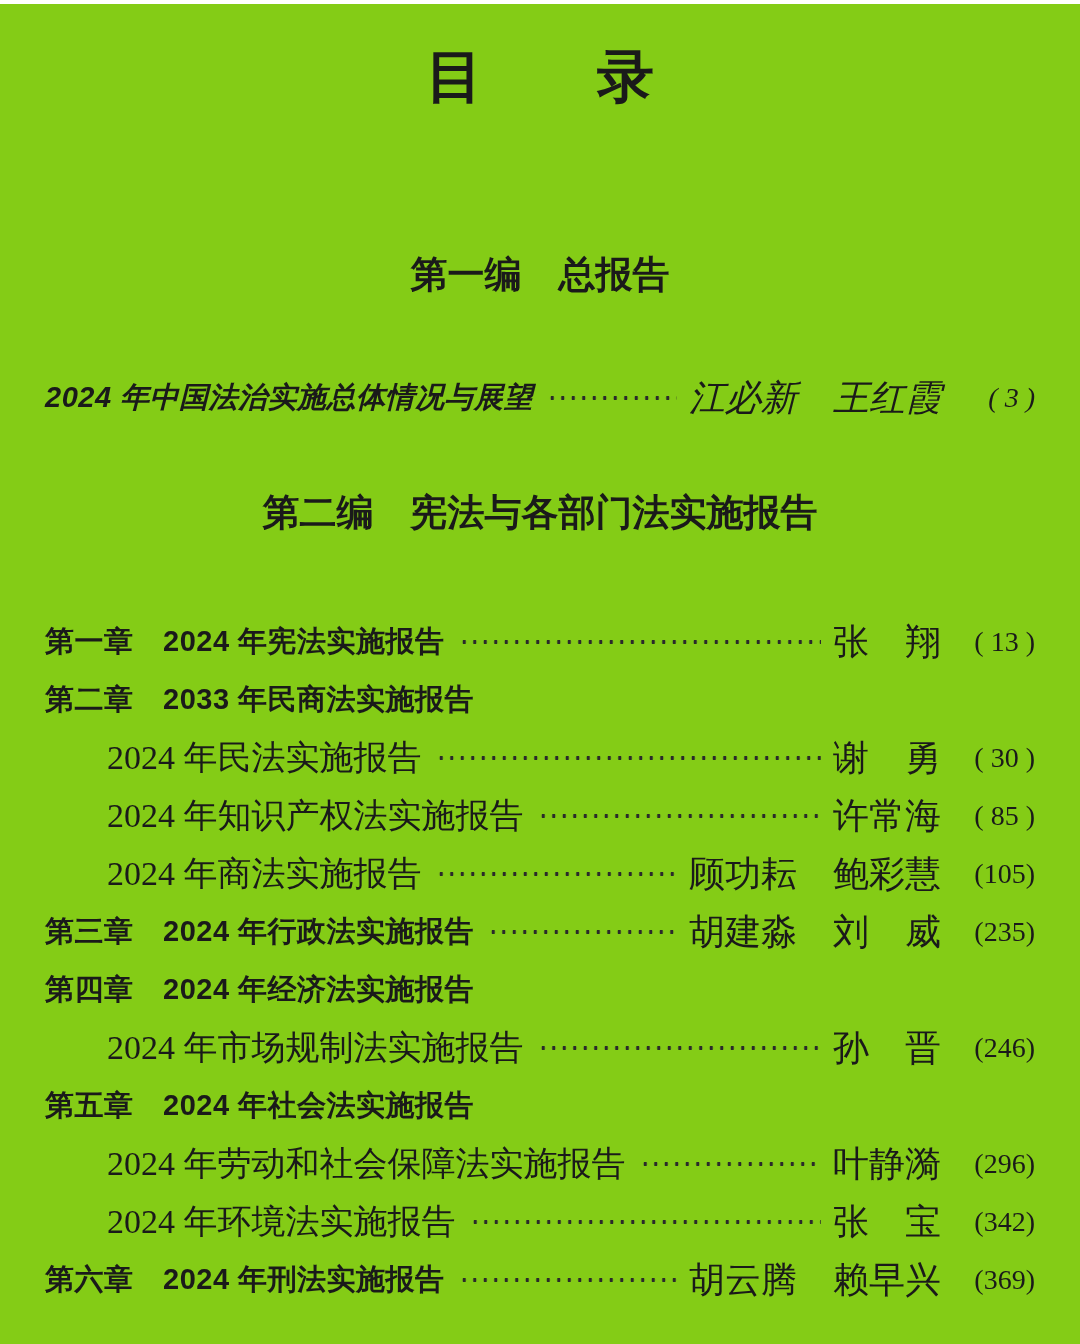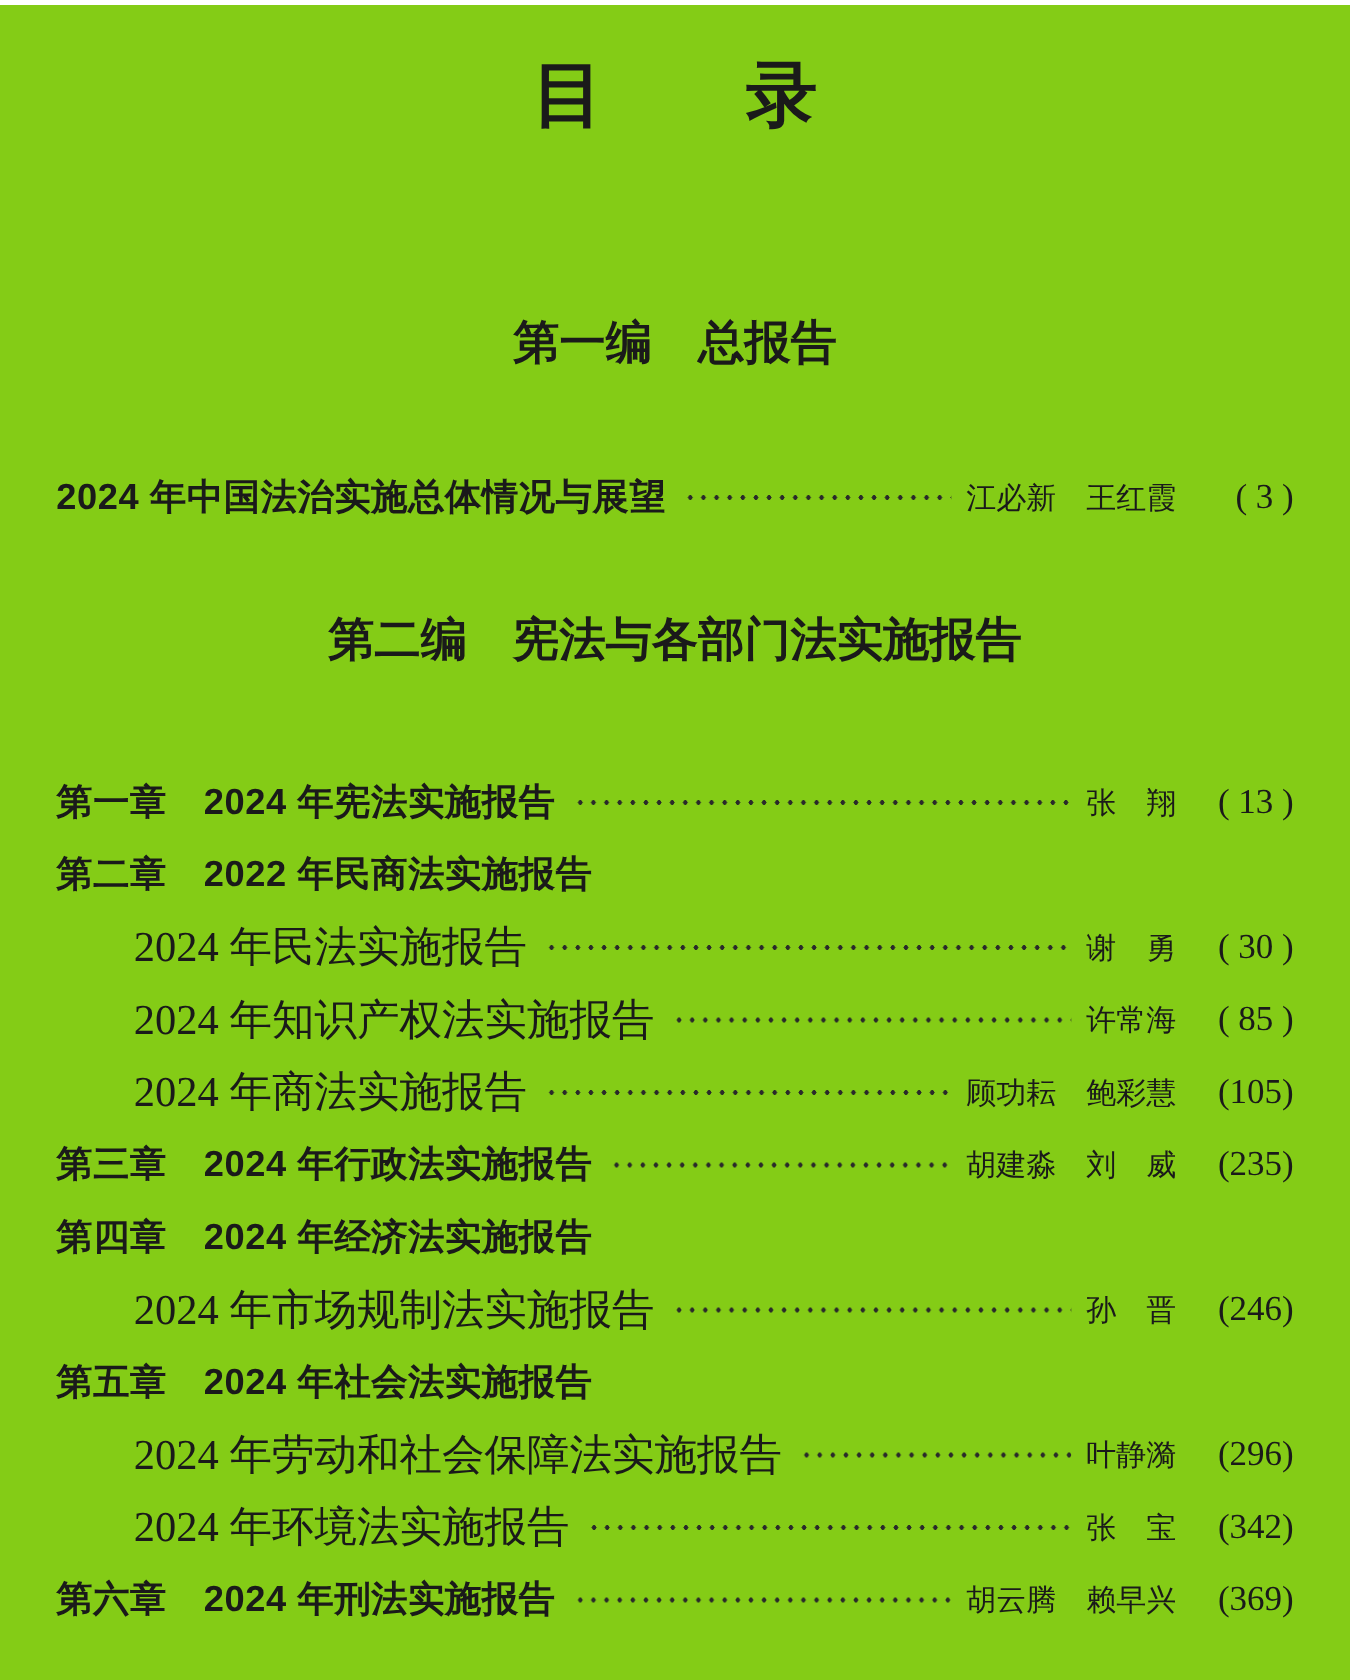--- a/index.html
+++ b/index.html
@@ -27,21 +27,21 @@
   }
   .section-heading {
     text-align: center;
     font-size: 37px;
     line-height: 1.3;
     font-weight: 700;
     font-family: "Liberation Serif", serif;
   }
   .heading-part1 { margin-top: 137px; }
   .heading-part2 { margin-top: 62px; }
-  .lead-entry { margin-top: 70px; }
+  .lead-entry { margin-top: 70px; font-style: italic; }
   .toc-list { margin-top: 76px; }
   .toc-row {
     display: flex;
     align-items: center;
     height: 58px;
     white-space: nowrap;
   }
   .t-bold {
     font-family: "Liberation Sans", sans-serif;
     font-weight: 700;
@@ -60,21 +60,21 @@
     height: 28px;
     margin: 0 12px 0 14px;
     background-image: radial-gradient(circle at center, #2a2a2a 1.8px, rgba(0,0,0,0) 2px);
     background-size: 10.5px 28px;
     background-repeat: repeat-x;
     background-position: left center;
   }
   .authors {
     font-family: "Liberation Serif", serif;
     font-weight: 400;
-    font-size: 24px;
+    font-size: 36px;
     margin-right: 10px;
   }
   .pageno {
     font-family: "Liberation Serif", serif;
     font-weight: 400;
     font-size: 28px;
     min-width: 84px;
     text-align: right;
   }
 </style>
@@ -99,21 +99,21 @@
   <div class="toc-list">
 
     <div class="toc-row">
       <span class="t-bold">第一章　2024 年宪法实施报告</span>
       <span class="leader"></span>
       <span class="authors">张　翔</span>
       <span class="pageno">( 13 )</span>
     </div>
 
     <div class="toc-row">
-      <span class="t-bold">第二章　2022 年民商法实施报告</span>
+      <span class="t-bold">第二章　2033 年民商法实施报告</span>
     </div>
 
     <div class="toc-row indent">
       <span class="t-sub">2024 年民法实施报告</span>
       <span class="leader"></span>
       <span class="authors">谢　勇</span>
       <span class="pageno">( 30 )</span>
     </div>
 
     <div class="toc-row indent">

